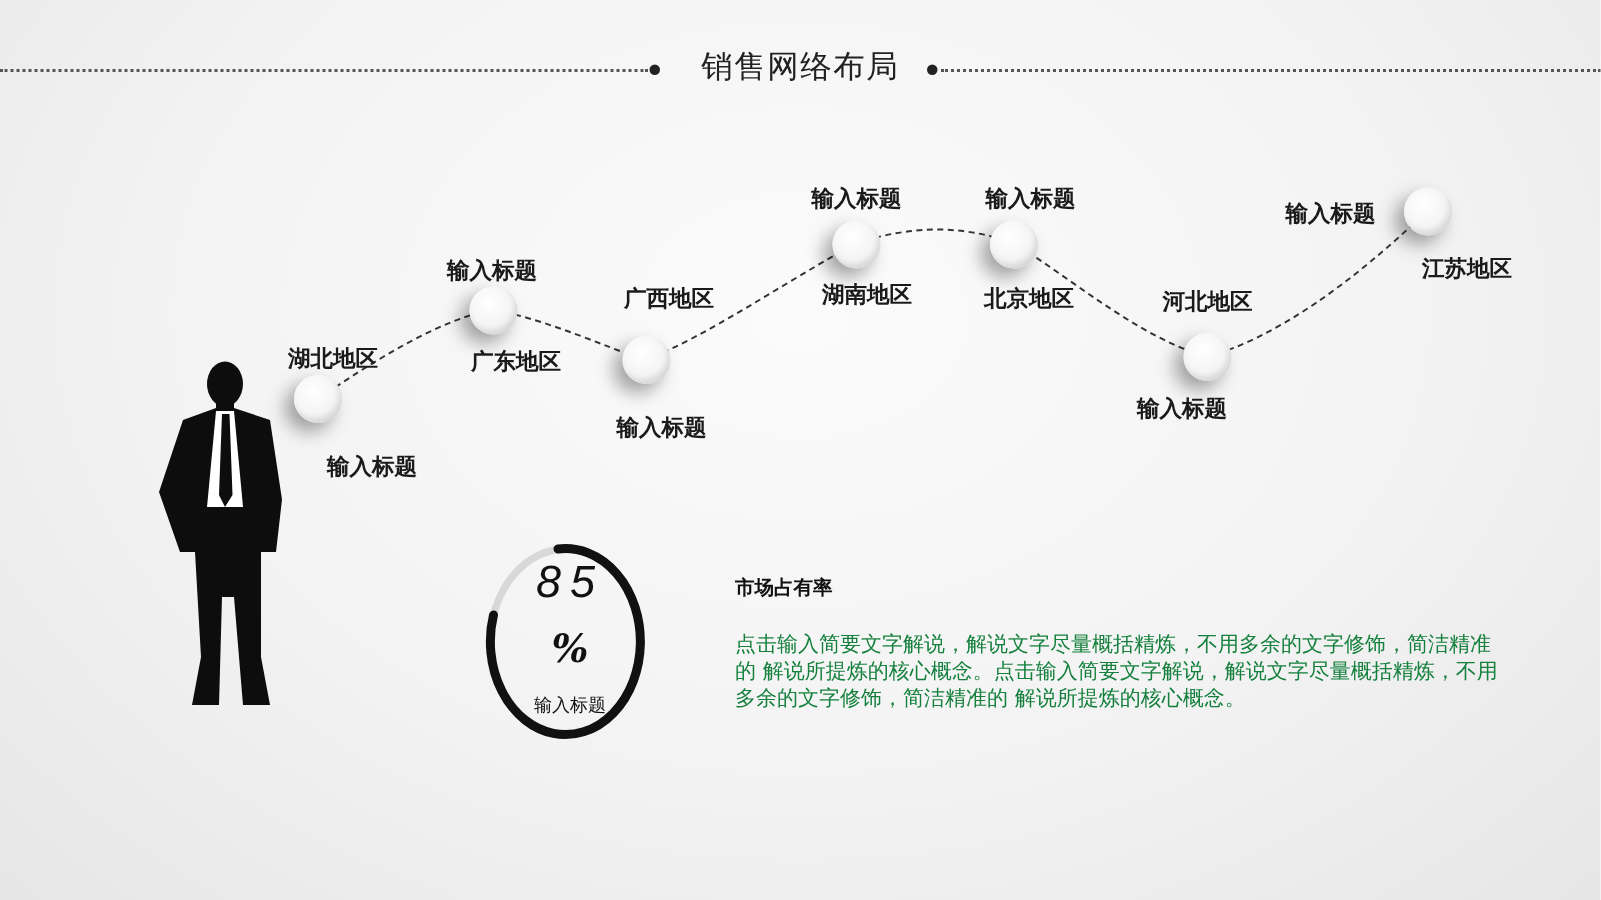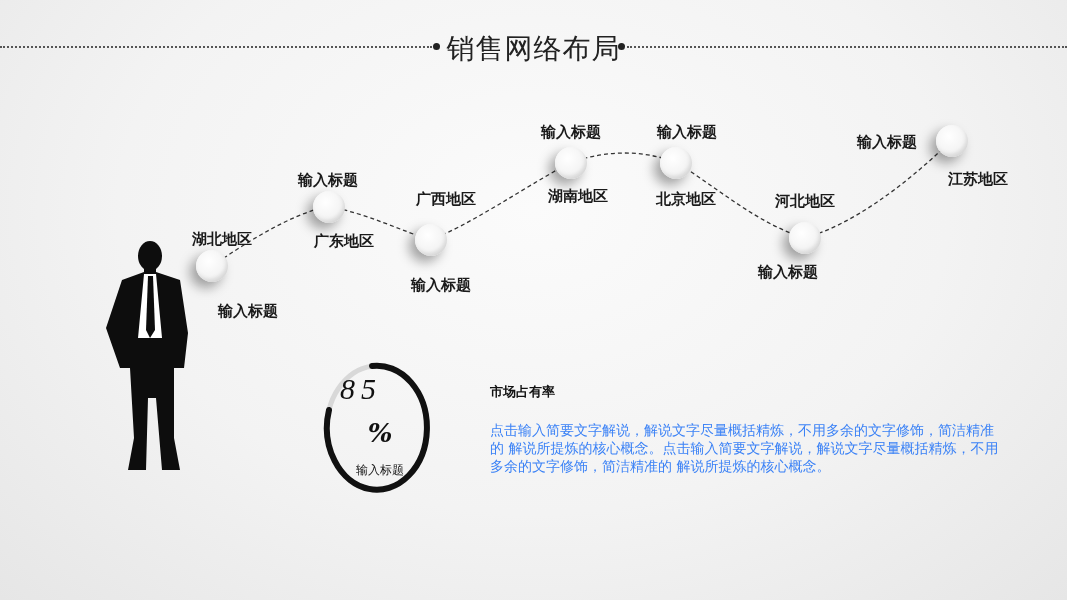--- a/index.html
+++ b/index.html
@@ -4,35 +4,35 @@
 <style>
   html, body { margin:0; padding:0; }
   body {
     width:1067px; height:600px; overflow:hidden; position:relative;
     background: radial-gradient(ellipse at 50% 35%, #fbfbfb 0%, #f3f3f3 55%, #e6e6e6 100%);
     font-family: "DejaVu Sans", "Liberation Sans", sans-serif;
     color:#111;
   }
   .hdr-line { position:absolute; top:46px; height:0; border-top:2px dotted #555; }
   .hdr-dot { position:absolute; top:43px; width:7px; height:7px; border-radius:50%; background:#222; }
-  .title { position:absolute; top:30px; left:0; width:1067px; text-align:center; font-size:28px; color:#222; letter-spacing:1px; }
+  .title { position:absolute; top:30px; left:0; width:1067px; text-align:center; font-size:21px; color:#222; letter-spacing:1px; }
   svg.path { position:absolute; left:0; top:0; }
   .node {
     position:absolute; width:32px; height:32px; border-radius:50%;
     background: radial-gradient(circle at 40% 35%, #ffffff 0%, #f4f4f4 55%, #d9d9d9 100%);
     box-shadow: -6px 6px 12px rgba(0,0,0,0.35), inset -2px -3px 4px rgba(0,0,0,0.08);
   }
   .lbl { position:absolute; font-size:15px; font-weight:bold; color:#1a1a1a; white-space:nowrap; }
   .person { position:absolute; left:100px; top:238px; }
   .gauge { position:absolute; left:322px; top:360px; width:110px; height:135px; }
-  .g-num { position:absolute; left:340px; top:372px; width:80px; text-align:left; font-family:Liberation Serif, serif; font-style:italic; font-size:30px; letter-spacing:6px; color:#111; }
+  .g-num { position:absolute; left:340px; top:372px; width:80px; text-align:center; font-family:Liberation Sans, sans-serif; font-style:italic; font-size:30px; letter-spacing:6px; color:#111; }
   .g-pct { position:absolute; left:350px; top:418px; width:60px; text-align:center; font-family:"DejaVu Serif", serif; font-style:italic; font-weight:bold; font-size:26px; color:#111; }
   .g-sub { position:absolute; left:350px; top:462px; width:60px; text-align:center; font-size:12px; color:#111; }
   .m-title { position:absolute; left:490px; top:383px; font-size:13px; font-weight:bold; color:#111; }
-  .m-body { position:absolute; left:490px; top:421px; width:510px; font-size:14px; line-height:18px; color:#3b82f6; }
+  .m-body { position:absolute; left:490px; top:421px; width:510px; font-size:14px; line-height:18px; color:#15803d; }
 </style>
 </head>
 <body>
 
 <div class="hdr-line" style="left:0; width:432px;"></div>
 <div class="hdr-dot" style="left:433px;"></div>
 <div class="title">销售网络布局</div>
 <div class="hdr-dot" style="left:618px;"></div>
 <div class="hdr-line" style="left:627px; width:440px;"></div>
 

